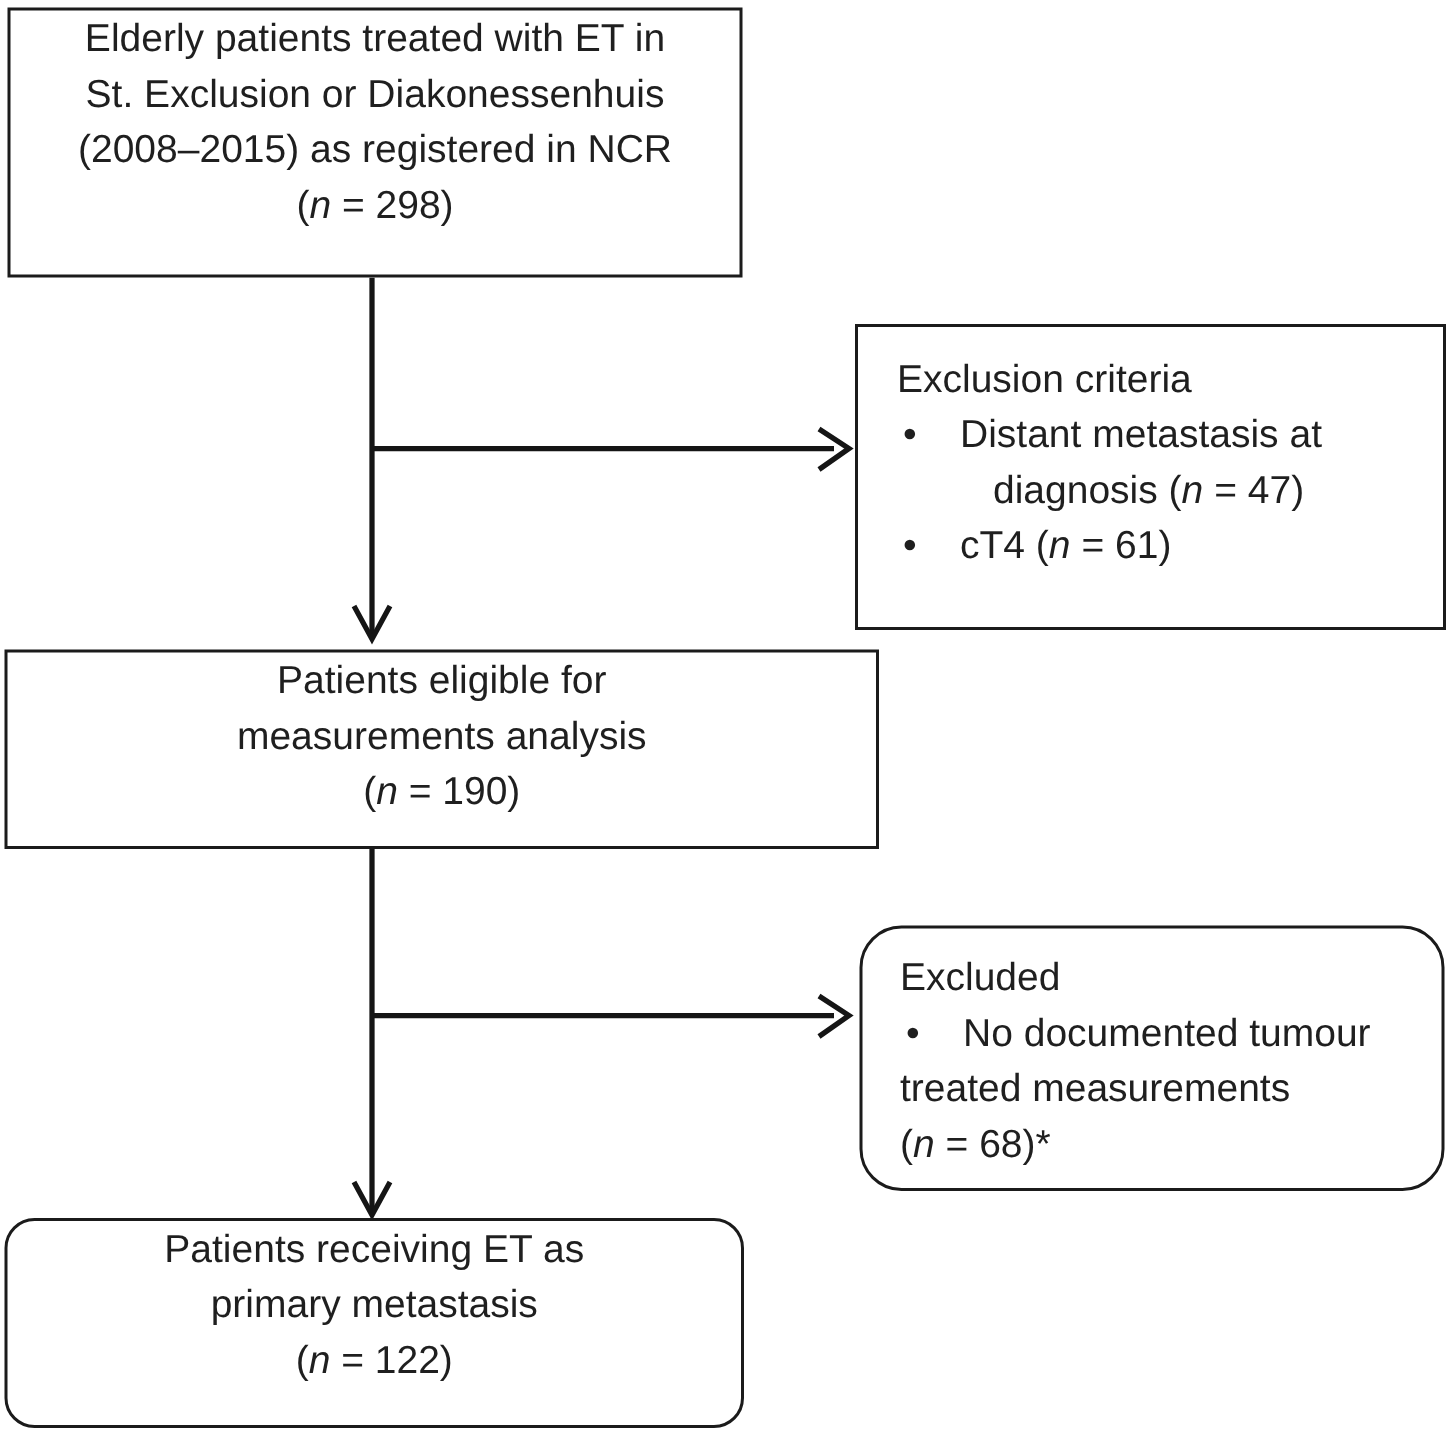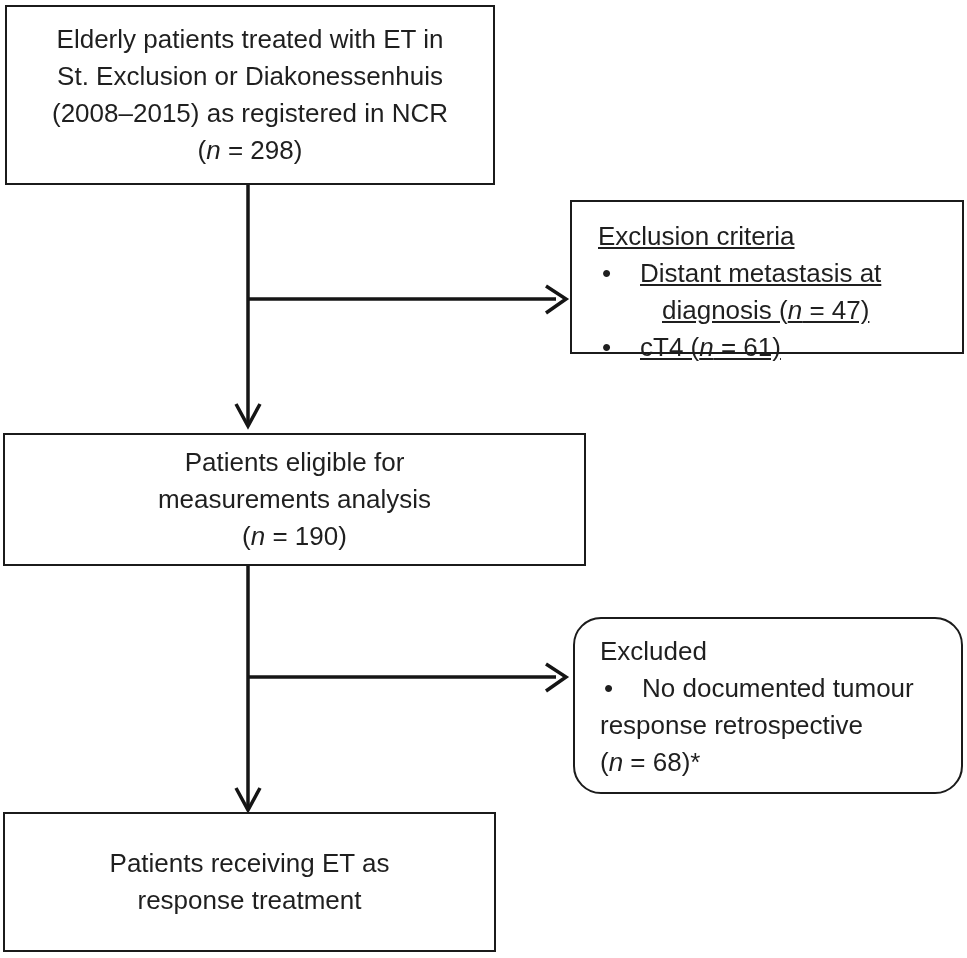--- a/index.html
+++ b/index.html
@@ -20,37 +20,37 @@
     position: absolute;
     box-sizing: border-box;
     border: 2px solid #1b1b1b;
     background: #ffffff;
     font-size: 26px;
     line-height: 37px;
   }
   .box.center {
     display: flex;
     flex-direction: column;
-    justify-content: center;
+    justify-content: flex-start;
     align-items: center;
     text-align: center;
   }
   .box .line { white-space: nowrap; }
   .nvar { font-style: italic; }
 
   
   .box-initial   { left: 5px;   top: 5px;   width: 490px; height: 180px; }
   
-  .box-excl1     { left: 570px; top: 200px; width: 394px; height: 154px; padding: 16px 8px 0 26px; text-decoration: underline; }
+  .box-excl1     { left: 570px; top: 216px; width: 394px; height: 204px; padding: 16px 8px 0 26px; }
   
   .box-eligible  { left: 3px;   top: 433px; width: 583px; height: 133px; }
   
   .box-excl2     { left: 573px; top: 617px; width: 390px; height: 177px; padding: 14px 0 0 25px; border-radius: 28px; }
   
-  .box-final     { left: 3px;   top: 812px; width: 493px; height: 140px; }
+  .box-final     { left: 3px;   top: 812px; width: 493px; height: 140px; border-radius: 20px; }
 
   .bullet-line { white-space: nowrap; }
   .bullet-glyph {
     display: inline-block;
     width: 38px;
     margin-left: 4px;
   }
   .hang-indent { margin-left: 64px; white-space: nowrap; }
 
   .svg-overlay {
@@ -113,24 +113,27 @@
     <div class="line">
       <span>(</span><span class="nvar">n</span><span> = 190)</span>
     </div>
   </div>
 
   <div class="box box-excl2">
     <div class="line">Excluded</div>
     <div class="bullet-line">
       <span class="bullet-glyph">•</span><span>No documented tumour</span>
     </div>
-    <div class="line">response retrospective</div>
+    <div class="line">treated measurements</div>
     <div class="line">
       <span>(</span><span class="nvar">n</span><span> = 68)*</span>
     </div>
   </div>
 
   <div class="box center box-final">
     <div class="line">Patients receiving ET as</div>
-    <div class="line">response treatment</div>
+    <div class="line">primary metastasis</div>
+    <div class="line">
+      <span>(</span><span class="nvar">n</span><span> = 122)</span>
+    </div>
   </div>
 
 </div>
 
 </body></html>

